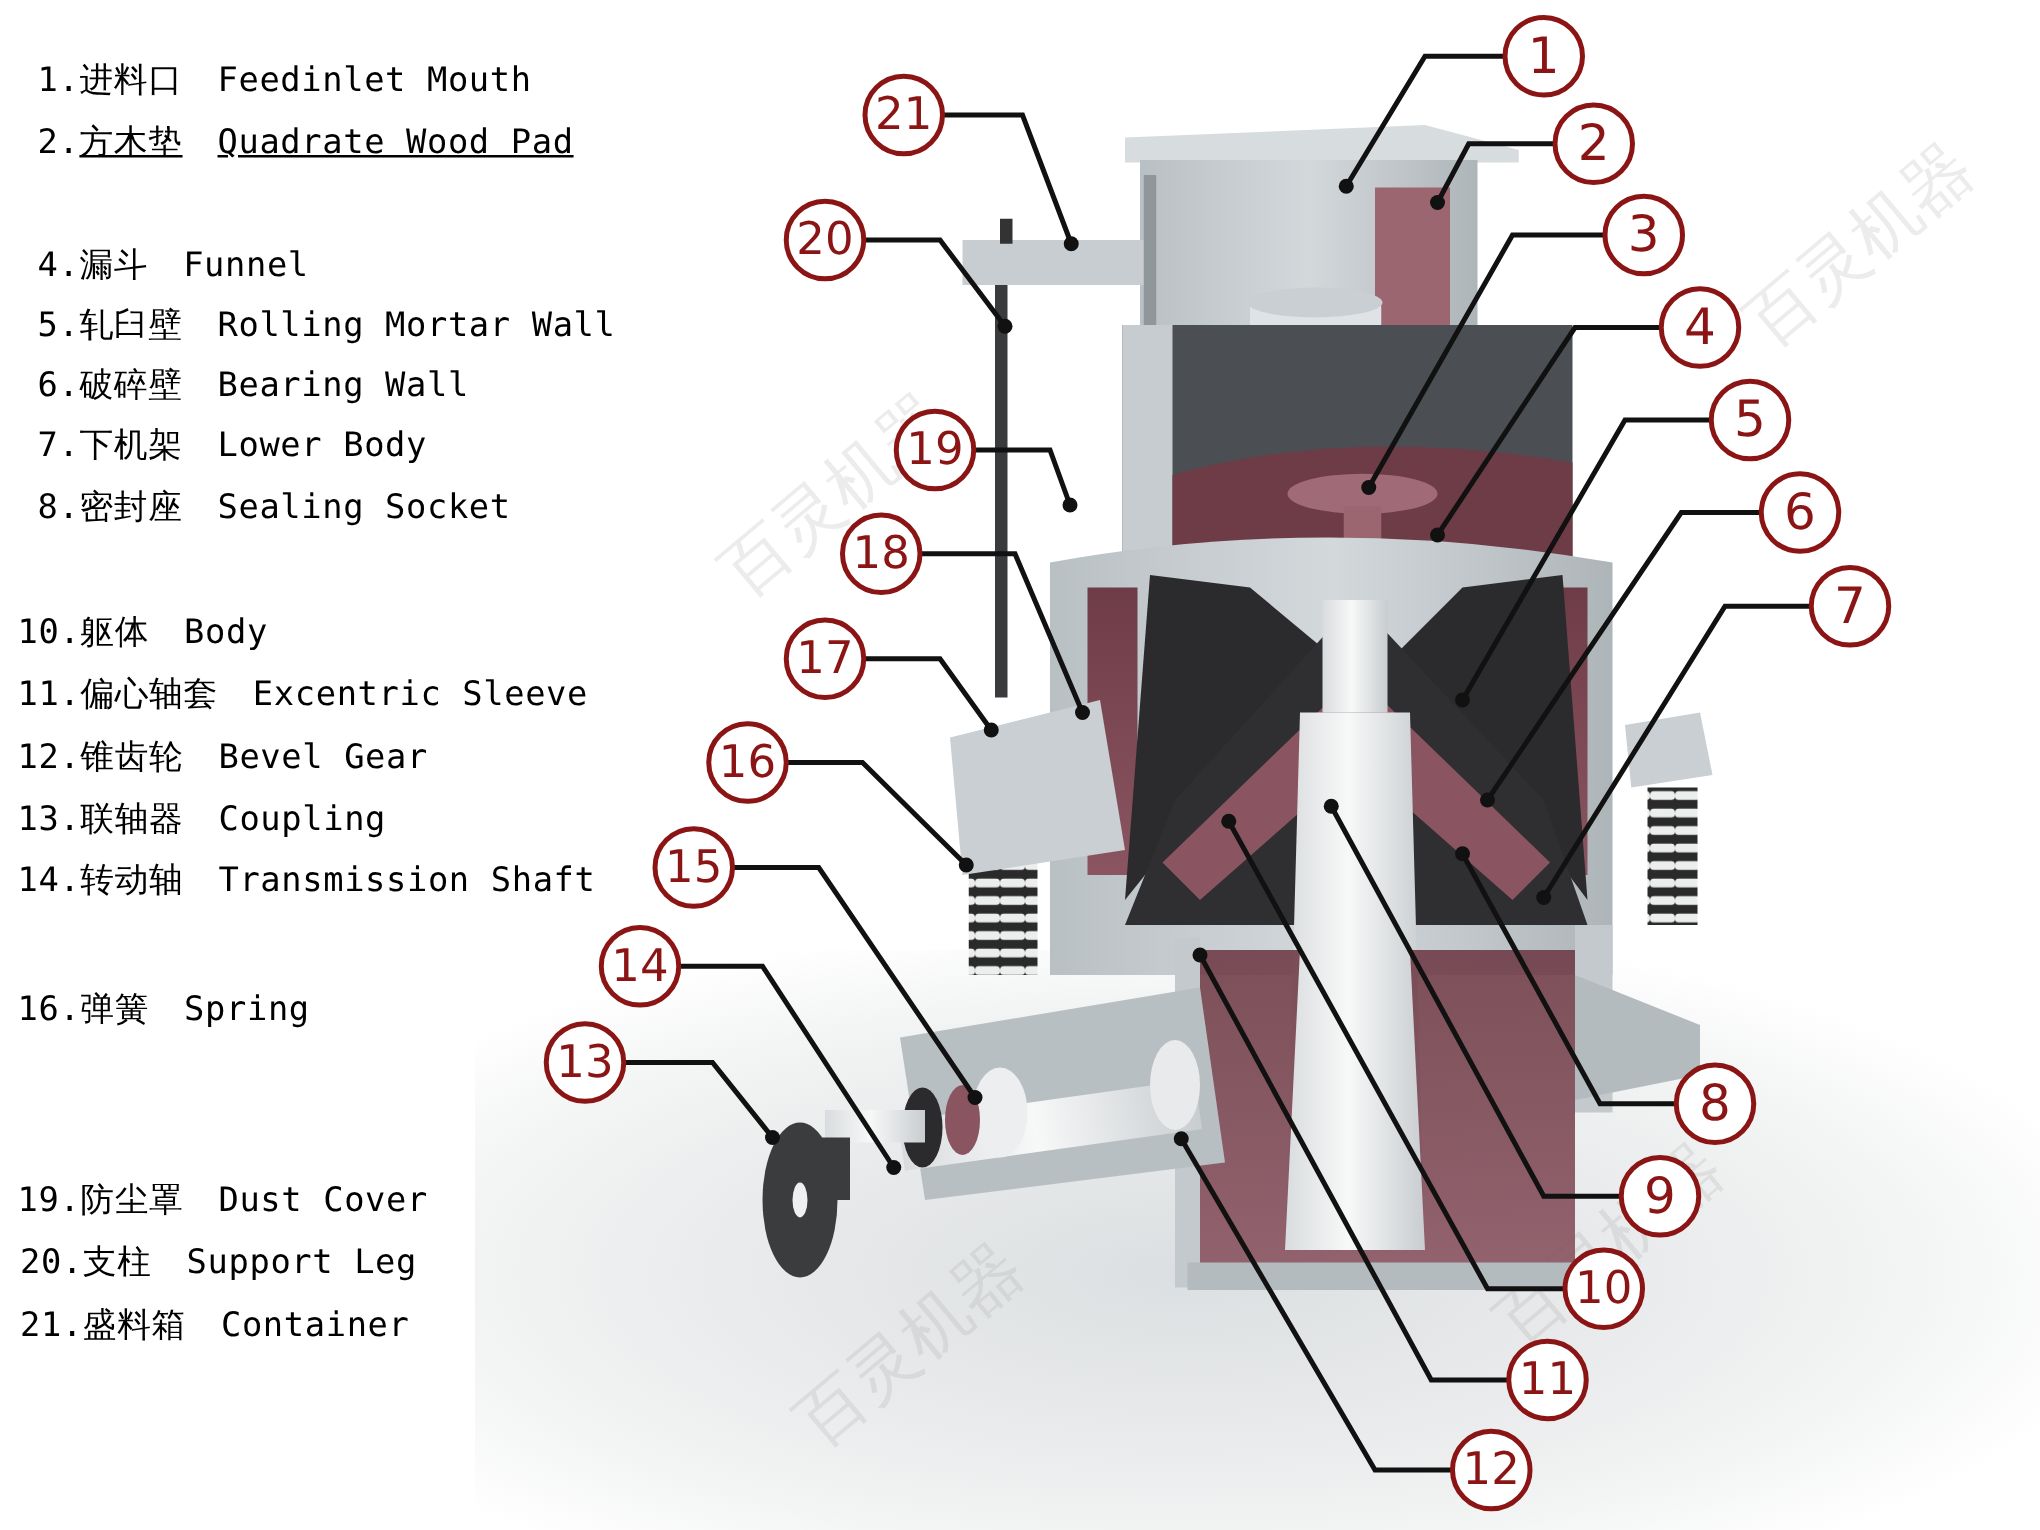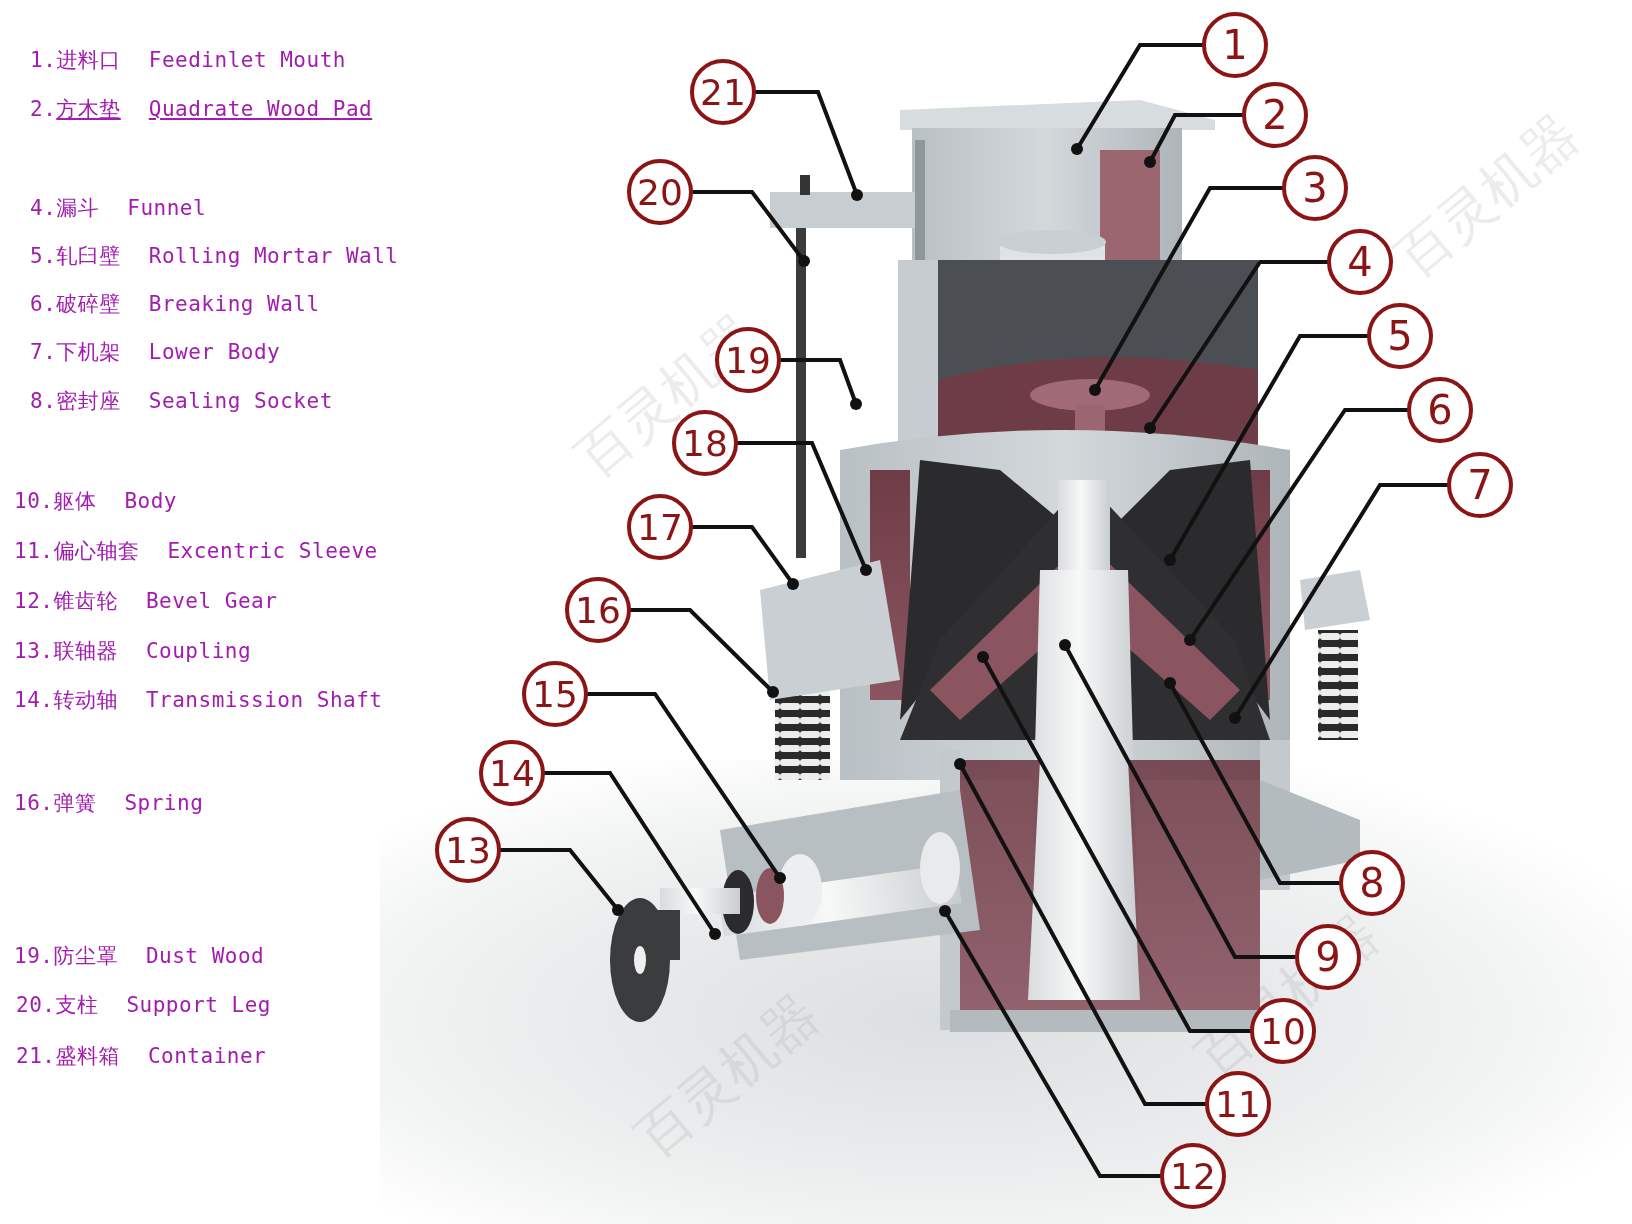--- a/index.html
+++ b/index.html
@@ -7,21 +7,21 @@
     width:1632px; height:1224px; overflow:hidden; position:relative;
     background:#ffffff;
     font-family:"DejaVu Sans Mono","Liberation Mono",monospace;
   }
   .floor {
     position:absolute; left:380px; top:760px; width:1260px; height:470px;
     background: radial-gradient(ellipse at 45% 55%, #dcdfe1 0%, #e8eaeb 35%, #f3f4f4 60%, rgba(255,255,255,0) 78%);
   }
   .legend { position:absolute; left:0; top:0; width:540px; height:1224px; }
   .legend-item {
-    position:absolute; font-size:21px; color:#a21caf; white-space:pre; letter-spacing:0.5px;
+    position:absolute; font-size:27px; color:#000000; white-space:pre; letter-spacing:0.5px;
   }
   .legend-item .num { display:inline-block; }
   .legend-item .cn  { font-family:"DejaVu Sans",sans-serif; margin-right:28px; }
   .legend-item .en  { }
   svg.diagram { position:absolute; left:0; top:0; }
   .callout-num {
     font-family:"DejaVu Sans",sans-serif; fill:#8b1414; font-size:40px; text-anchor:middle;
     dominant-baseline:central;
   }
   .watermark {
@@ -37,30 +37,30 @@
 <div class="watermark" style="left:560px;top:360px;">百灵机器</div>
 <div class="watermark" style="left:1180px;top:960px;">百灵机器</div>
 <div class="watermark" style="left:620px;top:1040px;">百灵机器</div>
 <div class="watermark" style="left:1380px;top:160px;">百灵机器</div>
 
 <div class="legend">
   <div class="legend-item" style="left:30px;top:46px;"><span class="num">1.</span><span class="cn">进料口</span><span class="en">Feedinlet Mouth</span></div>
   <div class="legend-item" style="left:30px;top:95px;text-decoration:underline;"><span class="num">2.</span><span class="cn">方木垫</span><span class="en">Quadrate Wood Pad</span></div>
   <div class="legend-item" style="left:30px;top:194px;"><span class="num">4.</span><span class="cn">漏斗</span><span class="en">Funnel</span></div>
   <div class="legend-item" style="left:30px;top:242px;"><span class="num">5.</span><span class="cn">轧臼壁</span><span class="en">Rolling Mortar Wall</span></div>
-  <div class="legend-item" style="left:30px;top:290px;"><span class="num">6.</span><span class="cn">破碎壁</span><span class="en">Breaking Wall</span></div>
+  <div class="legend-item" style="left:30px;top:290px;"><span class="num">6.</span><span class="cn">破碎壁</span><span class="en">Bearing Wall</span></div>
   <div class="legend-item" style="left:30px;top:338px;"><span class="num">7.</span><span class="cn">下机架</span><span class="en">Lower Body</span></div>
   <div class="legend-item" style="left:30px;top:387px;"><span class="num">8.</span><span class="cn">密封座</span><span class="en">Sealing Socket</span></div>
   <div class="legend-item" style="left:14px;top:487px;"><span class="num">10.</span><span class="cn">躯体</span><span class="en">Body</span></div>
   <div class="legend-item" style="left:14px;top:537px;"><span class="num">11.</span><span class="cn">偏心轴套</span><span class="en">Excentric Sleeve</span></div>
   <div class="legend-item" style="left:14px;top:587px;"><span class="num">12.</span><span class="cn">锥齿轮</span><span class="en">Bevel Gear</span></div>
   <div class="legend-item" style="left:14px;top:637px;"><span class="num">13.</span><span class="cn">联轴器</span><span class="en">Coupling</span></div>
   <div class="legend-item" style="left:14px;top:686px;"><span class="num">14.</span><span class="cn">转动轴</span><span class="en">Transmission Shaft</span></div>
   <div class="legend-item" style="left:14px;top:789px;"><span class="num">16.</span><span class="cn">弹簧</span><span class="en">Spring</span></div>
-  <div class="legend-item" style="left:14px;top:942px;"><span class="num">19.</span><span class="cn">防尘罩</span><span class="en">Dust Wood</span></div>
+  <div class="legend-item" style="left:14px;top:942px;"><span class="num">19.</span><span class="cn">防尘罩</span><span class="en">Dust Cover</span></div>
   <div class="legend-item" style="left:16px;top:991px;"><span class="num">20.</span><span class="cn">支柱</span><span class="en">Support Leg</span></div>
   <div class="legend-item" style="left:16px;top:1042px;"><span class="num">21.</span><span class="cn">盛料箱</span><span class="en">Container</span></div>
 </div>
 
 <svg class="diagram" width="1632" height="1224" viewBox="0 0 1632 1224">
   <defs>
     <linearGradient id="steel" x1="0" x2="1">
       <stop offset="0" stop-color="#b9c0c4"></stop>
         <stop offset="0.5" stop-color="#d3d8db"></stop>
         <stop offset="1" stop-color="#aeb5b9"></stop>

